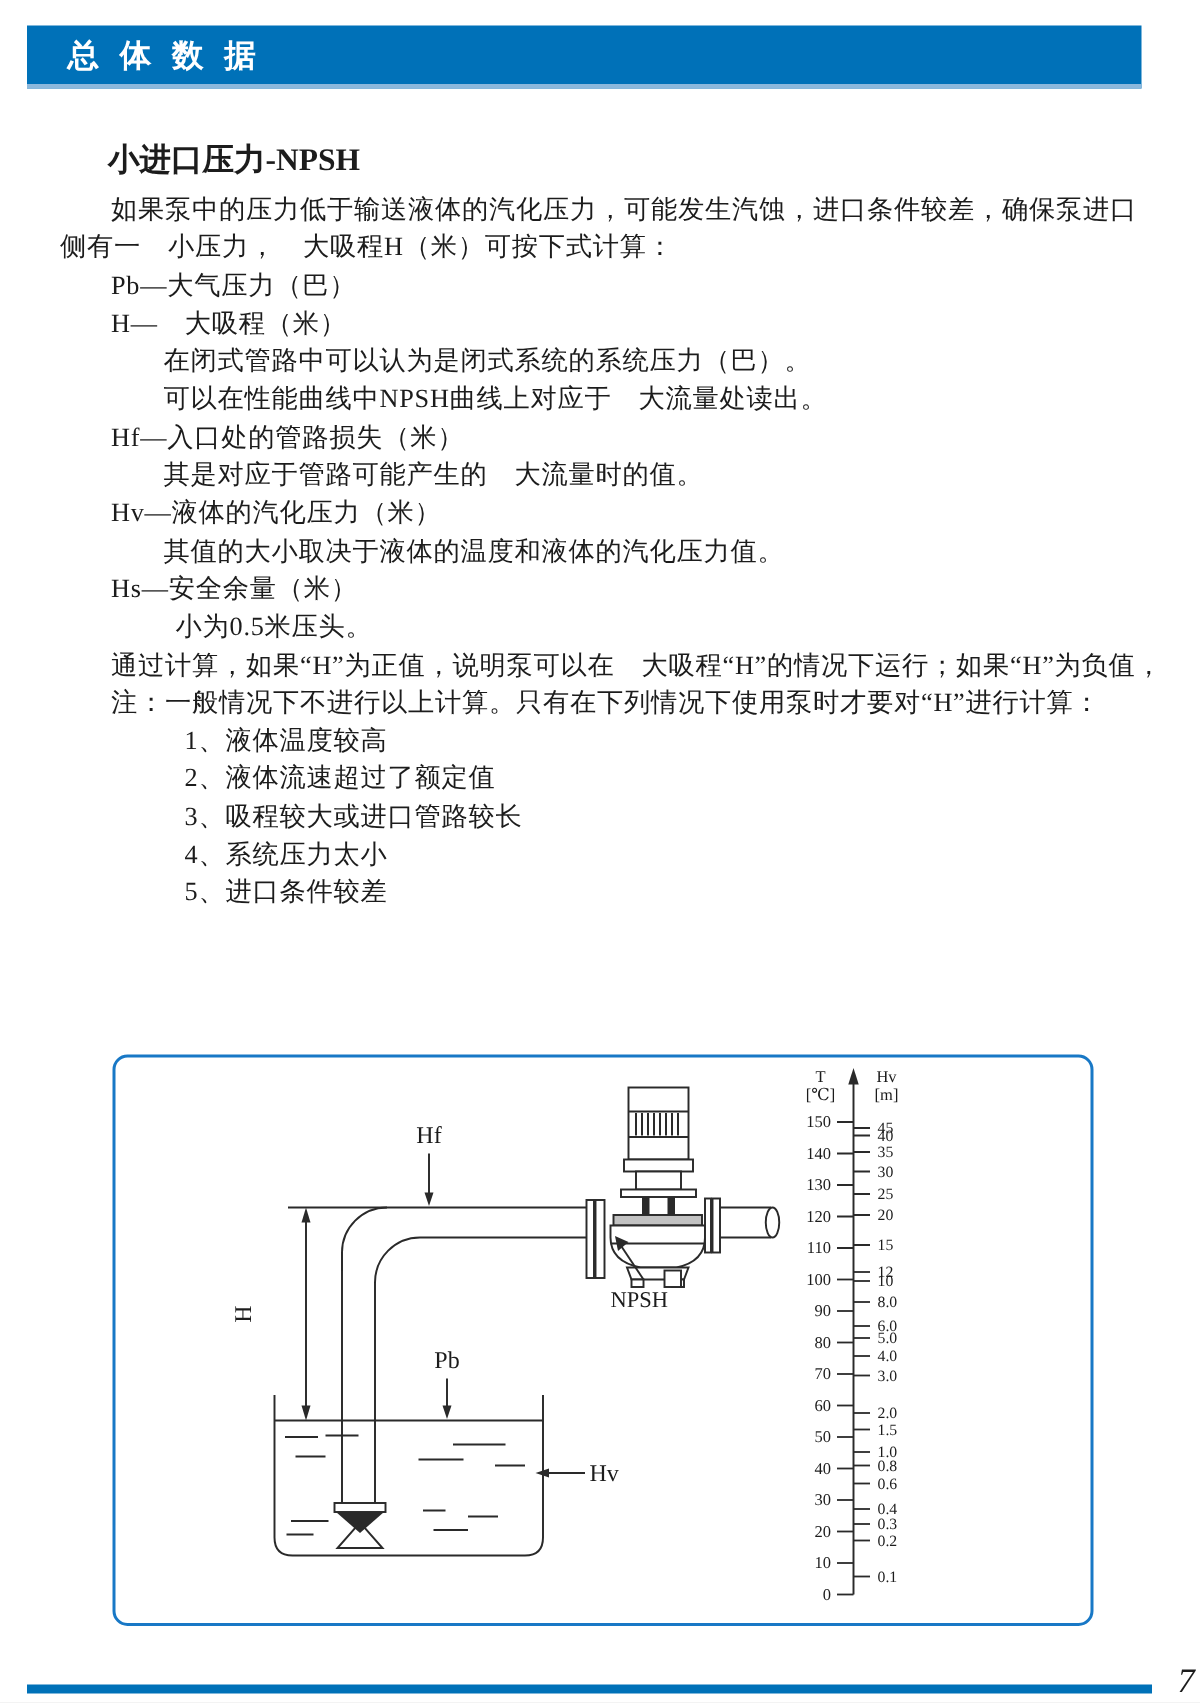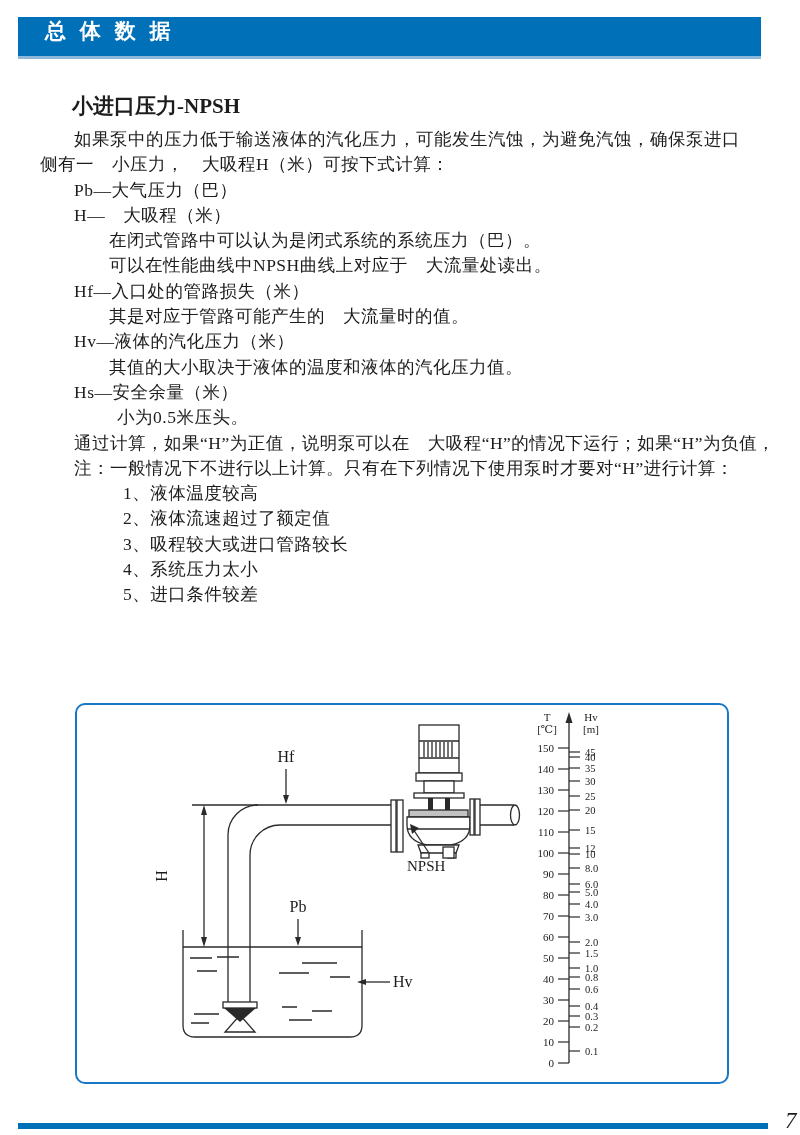--- a/index.html
+++ b/index.html
@@ -2,21 +2,21 @@
 <html><head>
 <meta charset="utf-8">
 <style>
   html,body{margin:0;padding:0;background:#e9e9e9;}
   .page{position:relative;width:800px;height:1135px;margin:0 auto;background:#ffffff;overflow:hidden;
         font-family:"Liberation Serif","DejaVu Serif",serif;color:#1c1c1c;}
 
   
   .header-bar{position:absolute;left:18px;top:17px;width:743px;height:39px;
               background:#0071b8;border-bottom:3px solid #8cb8dc;
-              display:flex;}
+              display:flex;align-items:center;}
   .header-bar .hd{color:#ffffff;font-family:"Liberation Sans","DejaVu Sans",sans-serif;
                   font-weight:bold;font-size:21px;letter-spacing:4px;padding-left:27px;}
 
   
   .sec-title{position:absolute;left:72px;top:92px;font-size:21px;font-weight:bold;
              font-family:"Liberation Sans","DejaVu Sans",sans-serif;}
   .sec-title .en{font-family:"Liberation Serif","DejaVu Serif",serif;font-weight:bold;}
 
   
   .textblock{position:absolute;left:40px;top:127px;width:740px;}
@@ -51,21 +51,21 @@
 
 <div class="page">
 
   <div class="header-bar">
     <span class="hd">总 体 数 据</span>
   </div>
 
   <div class="sec-title"><span>小进口压力</span><span class="en">-NPSH</span></div>
 
   <div class="textblock">
-    <p class="ind1">如果泵中的压力低于输送液体的汽化压力，可能发生汽蚀，为避免汽蚀，确保泵进口</p>
+    <p class="ind1">如果泵中的压力低于输送液体的汽化压力，可能发生汽蚀，进口条件较差，确保泵进口</p>
     <p class="ind0">侧有一　小压力，　大吸程H（米）可按下式计算：</p>
     <p class="ind1">Pb—大气压力（巴）</p>
     <p class="ind1">H—　大吸程（米）</p>
     <p class="ind2">在闭式管路中可以认为是闭式系统的系统压力（巴）。</p>
     <p class="ind2">可以在性能曲线中NPSH曲线上对应于　大流量处读出。</p>
     <p class="ind1">Hf—入口处的管路损失（米）</p>
     <p class="ind2">其是对应于管路可能产生的　大流量时的值。</p>
     <p class="ind1">Hv—液体的汽化压力（米）</p>
     <p class="ind2">其值的大小取决于液体的温度和液体的汽化压力值。</p>
     <p class="ind1">Hs—安全余量（米）</p>

